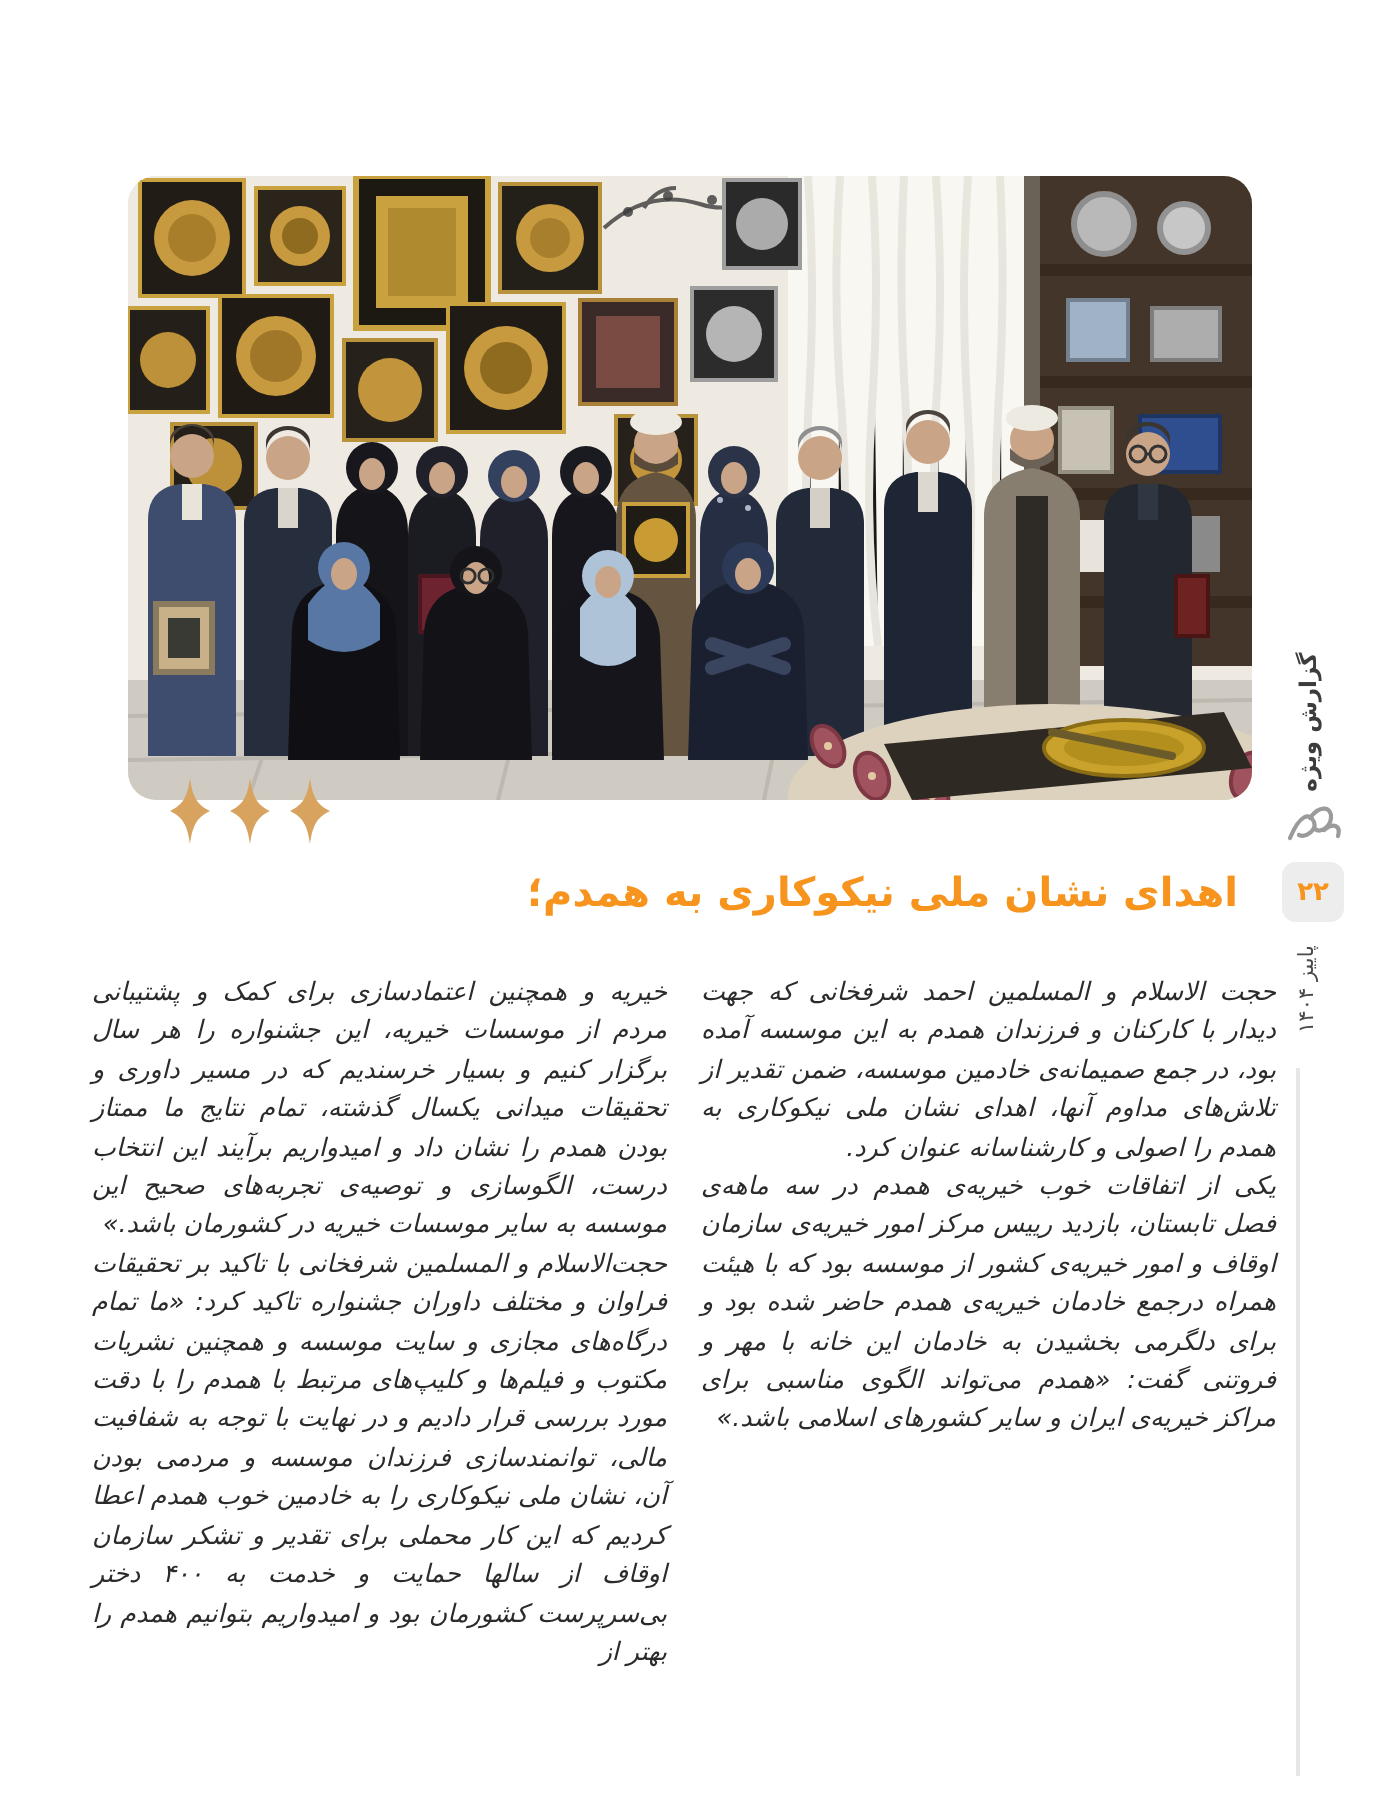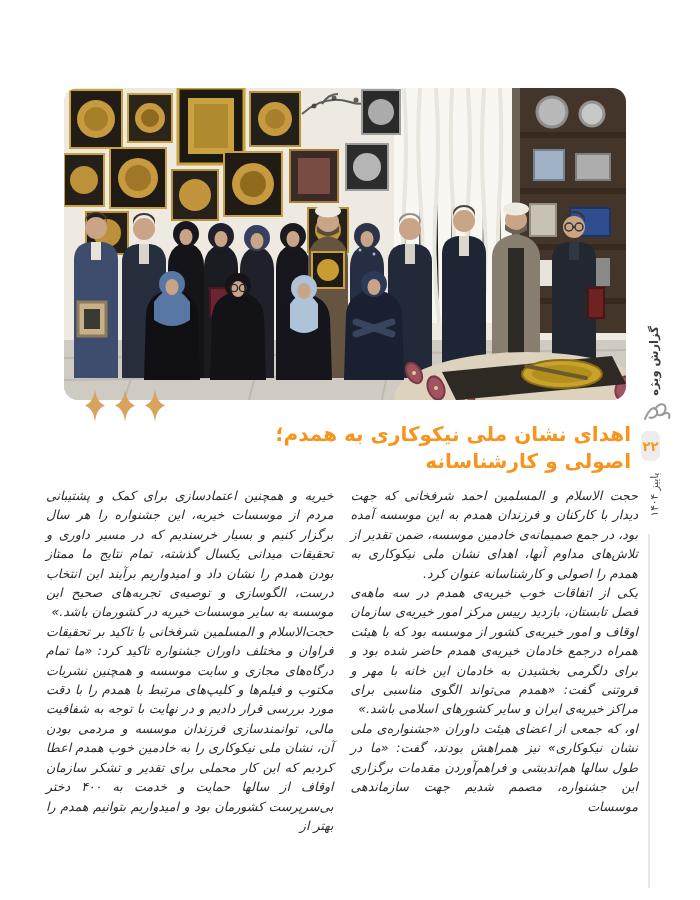--- a/index.html
+++ b/index.html
@@ -40,21 +40,21 @@
   .section-label{
     left:619px;top:354px;width:70px;height:14px;
     font-size:11.5px;font-weight:bold;color:#3C3C3C;line-height:14px;
   }
   .season-label{
     left:621px;top:488px;width:66px;height:13px;
     font-size:10.5px;color:#4A4A4A;line-height:13px;
   }
   .logo-mark{position:absolute;left:642px;top:399px;width:30px;height:27px;}
   .page-badge{
-    position:absolute;left:641px;top:431px;width:19px;height:30px;
+    position:absolute;left:641px;top:431px;width:31px;height:30px;
     background:#EDEDED;border-radius:7px;
     display:flex;align-items:center;justify-content:center;
     font-size:13px;font-weight:bold;color:#F7941D;
   }
   .v-line{position:absolute;left:648px;top:534px;width:2px;height:354px;background:#E7E7E7;}
 </style>
 </head>
 <body>
 
 <figure class="photo-wrap" style="margin:0">
@@ -313,30 +313,28 @@
 </figure>
 
 <svg class="stars" viewBox="0 0 90 33" xmlns="http://www.w3.org/2000/svg">
   <g fill="#D8A35F">
     <path d="M10 0 C11.2 9 13.5 13.5 20 16.5 C13.5 19.5 11.2 24 10 33 C8.8 24 6.5 19.5 0 16.5 C6.5 13.5 8.8 9 10 0 Z"></path>
     <path d="M40 0 C41.2 9 43.5 13.5 50 16.5 C43.5 19.5 41.2 24 40 33 C38.8 24 36.5 19.5 30 16.5 C36.5 13.5 38.8 9 40 0 Z" transform="translate(0,0)"></path>
     <path d="M70 0 C71.2 9 73.5 13.5 80 16.5 C73.5 19.5 71.2 24 70 33 C68.8 24 66.5 19.5 60 16.5 C66.5 13.5 68.8 9 70 0 Z"></path>
   </g>
 </svg>
 
-<h1 class="headline" style="margin:4px">
+<h1 class="headline" style="margin:16px">
   <span>اهدای نشان ملی نیکوکاری به همدم؛</span><br>
-  <span>اصولی و کارشناسانه</span>
 </h1>
 
 <div class="columns">
   <div class="col">
     <p>حجت الاسلام و المسلمین احمد شرفخانی که جهت دیدار با کارکنان و فرزندان همدم به این موسسه آمده بود، در جمع صمیمانه‌ی خادمین موسسه، ضمن تقدیر از تلاش‌های مداوم آنها، اهدای نشان ملی نیکوکاری به همدم را اصولی و کارشناسانه عنوان کرد.</p>
     <p>یکی از اتفاقات خوب خیریه‌ی همدم در سه ماهه‌ی فصل تابستان، بازدید رییس مرکز امور خیریه‌ی سازمان اوقاف و امور خیریه‌ی کشور از موسسه بود که با هیئت همراه درجمع خادمان خیریه‌ی همدم حاضر شده بود و برای دلگرمی بخشیدن به خادمان این خانه با مهر و فروتنی گفت: «همدم می‌تواند الگوی مناسبی برای مراکز خیریه‌ی ایران و سایر کشورهای اسلامی باشد.»</p>
-    <p>او، که جمعی از اعضای هیئت داوران «جشنواره‌ی ملی نشان نیکوکاری» نیز همراهش بودند، گفت: «ما در طول سالها هم‌اندیشی و فراهم‌آوردن مقدمات برگزاری این جشنواره، مصمم شدیم جهت سازماندهی موسسات</p>
   </div>
   <div class="col">
     <p>خیریه و همچنین اعتمادسازی برای کمک و پشتیبانی مردم از موسسات خیریه، این جشنواره را هر سال برگزار کنیم و بسیار خرسندیم که در مسیر داوری و تحقیقات میدانی یکسال گذشته، تمام نتایج ما ممتاز بودن همدم را نشان داد و امیدواریم برآیند این انتخاب درست، الگوسازی و توصیه‌ی تجربه‌های صحیح این موسسه به سایر موسسات خیریه در کشورمان باشد.»</p>
     <p>حجت‌الاسلام و المسلمین شرفخانی با تاکید بر تحقیقات فراوان و مختلف داوران جشنواره تاکید کرد: «ما تمام درگاه‌های مجازی و سایت موسسه و همچنین نشریات مکتوب و فیلم‌ها و کلیپ‌های مرتبط با همدم را با دقت مورد بررسی قرار دادیم و در نهایت با توجه به شفافیت مالی، توانمندسازی فرزندان موسسه و مردمی بودن آن، نشان ملی نیکوکاری را به خادمین خوب همدم اعطا کردیم که این کار محملی برای تقدیر و تشکر سازمان اوقاف از سالها حمایت و خدمت به ۴۰۰ دختر بی‌سرپرست کشورمان بود و امیدواریم بتوانیم همدم را بهتر از</p>
   </div>
 </div>
 
 <div class="v-text section-label">گزارش ویژه</div>
 
 <svg class="logo-mark" viewBox="0 0 30 27" xmlns="http://www.w3.org/2000/svg">

